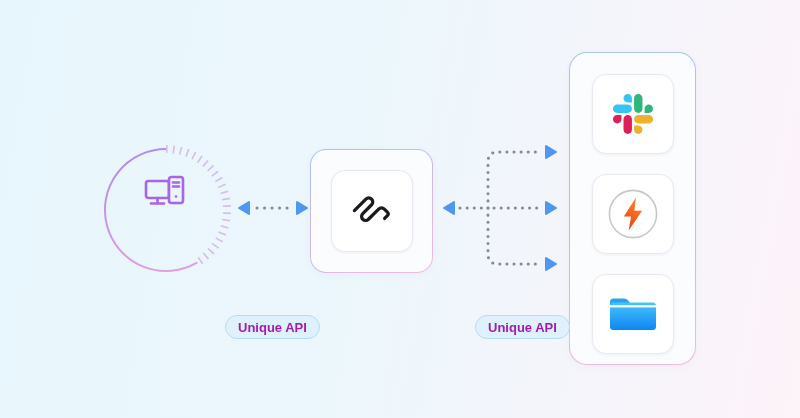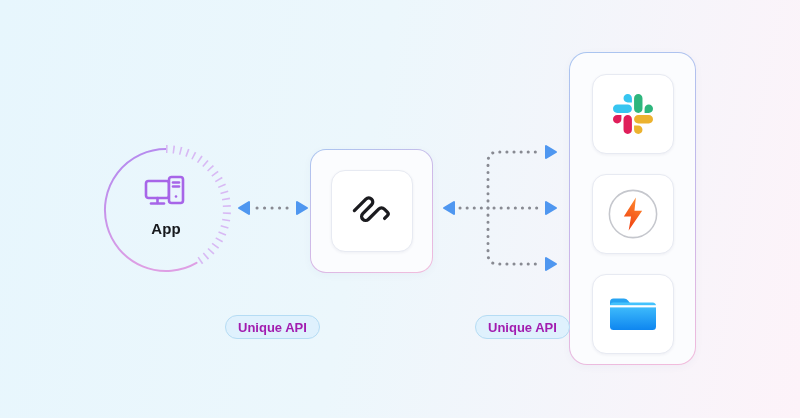--- a/index.html
+++ b/index.html
@@ -71,21 +71,20 @@
       <line x1="8" y1="29.5" x2="21" y2="29.5"></line>
 
       <rect x="26" y="3" width="14" height="26" rx="2.5" fill="#eaf5fd"></rect>
       <line x1="30" y1="8.5" x2="36" y2="8.5"></line>
       <line x1="30" y1="12.5" x2="36" y2="12.5"></line>
       <line x1="33" y1="22.5" x2="33.01" y2="22.5"></line>
     </g>
   </svg>
 
   <div class="abs desktop-label">
-    <div>App</div>
   </div>
 
   <svg class="abs" style="left:235px;top:197px" width="76" height="22" viewBox="0 0 76 22">
     <path d="M22 11 H 56" fill="none" stroke-width="3" stroke-linecap="round" stroke-dasharray="0.1 7.4" stroke="#888a92"></path>
     <polygon points="14,5 14,17 4,11" stroke-width="2" stroke-linejoin="round" stroke="#4f97f0" fill="#4f97f0"></polygon>
     <polygon points="62,5 62,17 72,11" stroke-width="2" stroke-linejoin="round" stroke="#4f97f0" fill="#4f97f0"></polygon>
   </svg>
 
   <div class="abs gbox hub-box">
     <div class="card hub-card">

